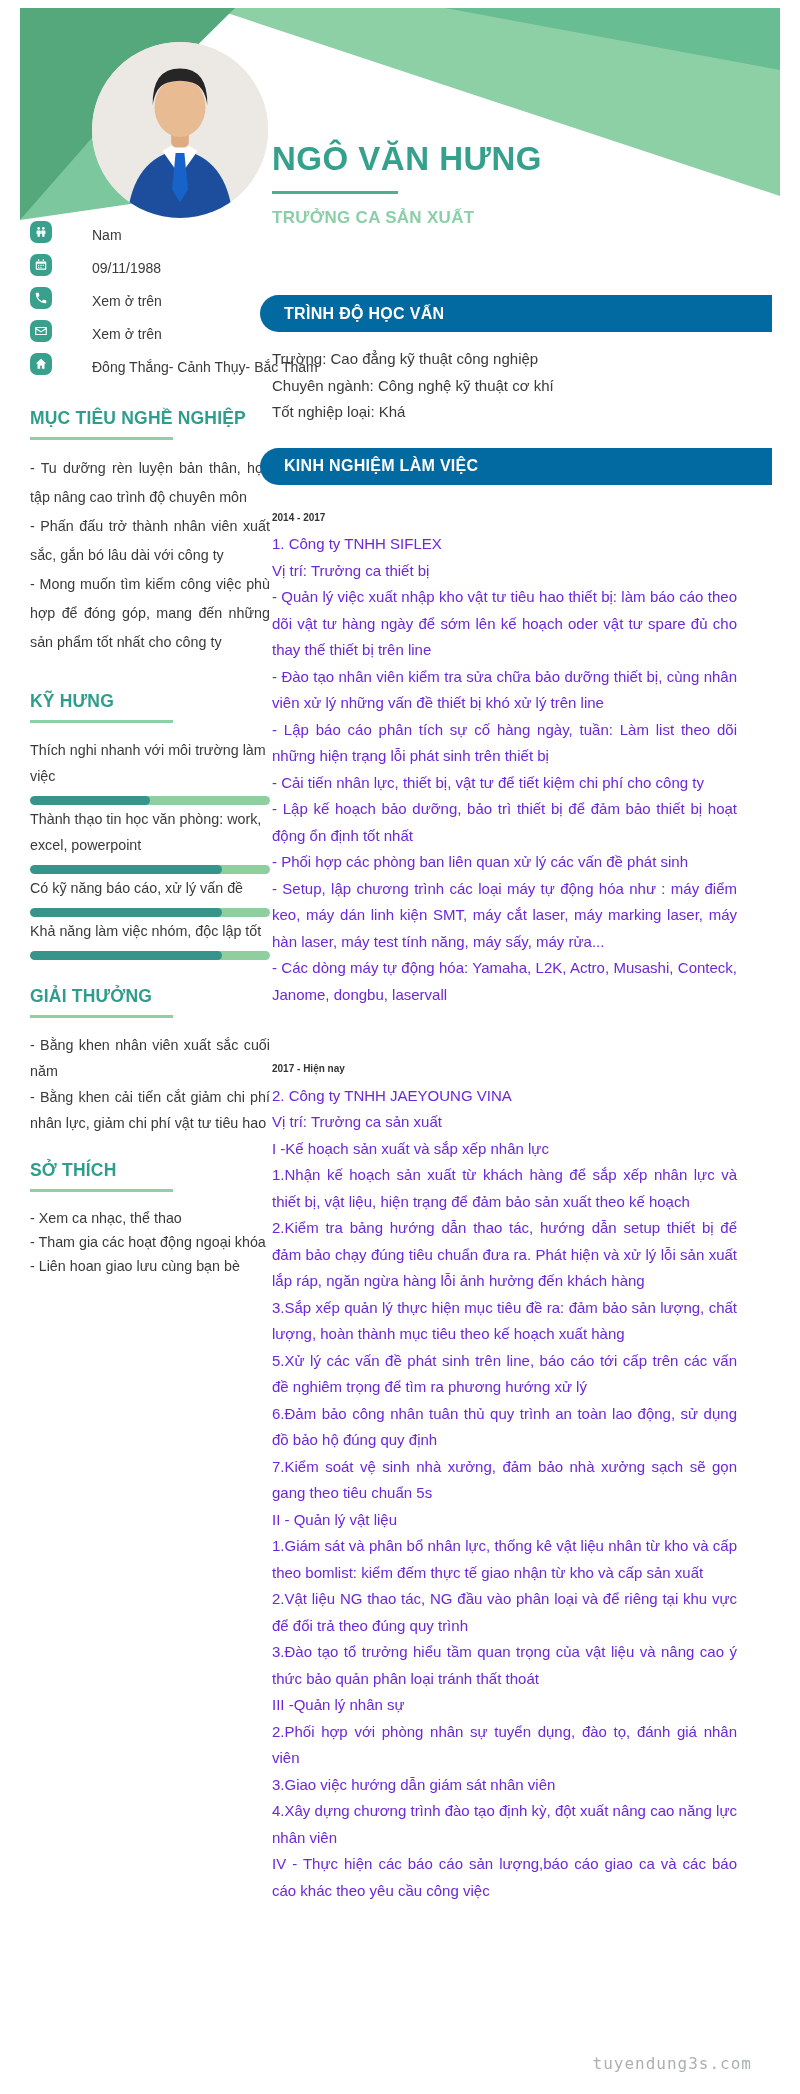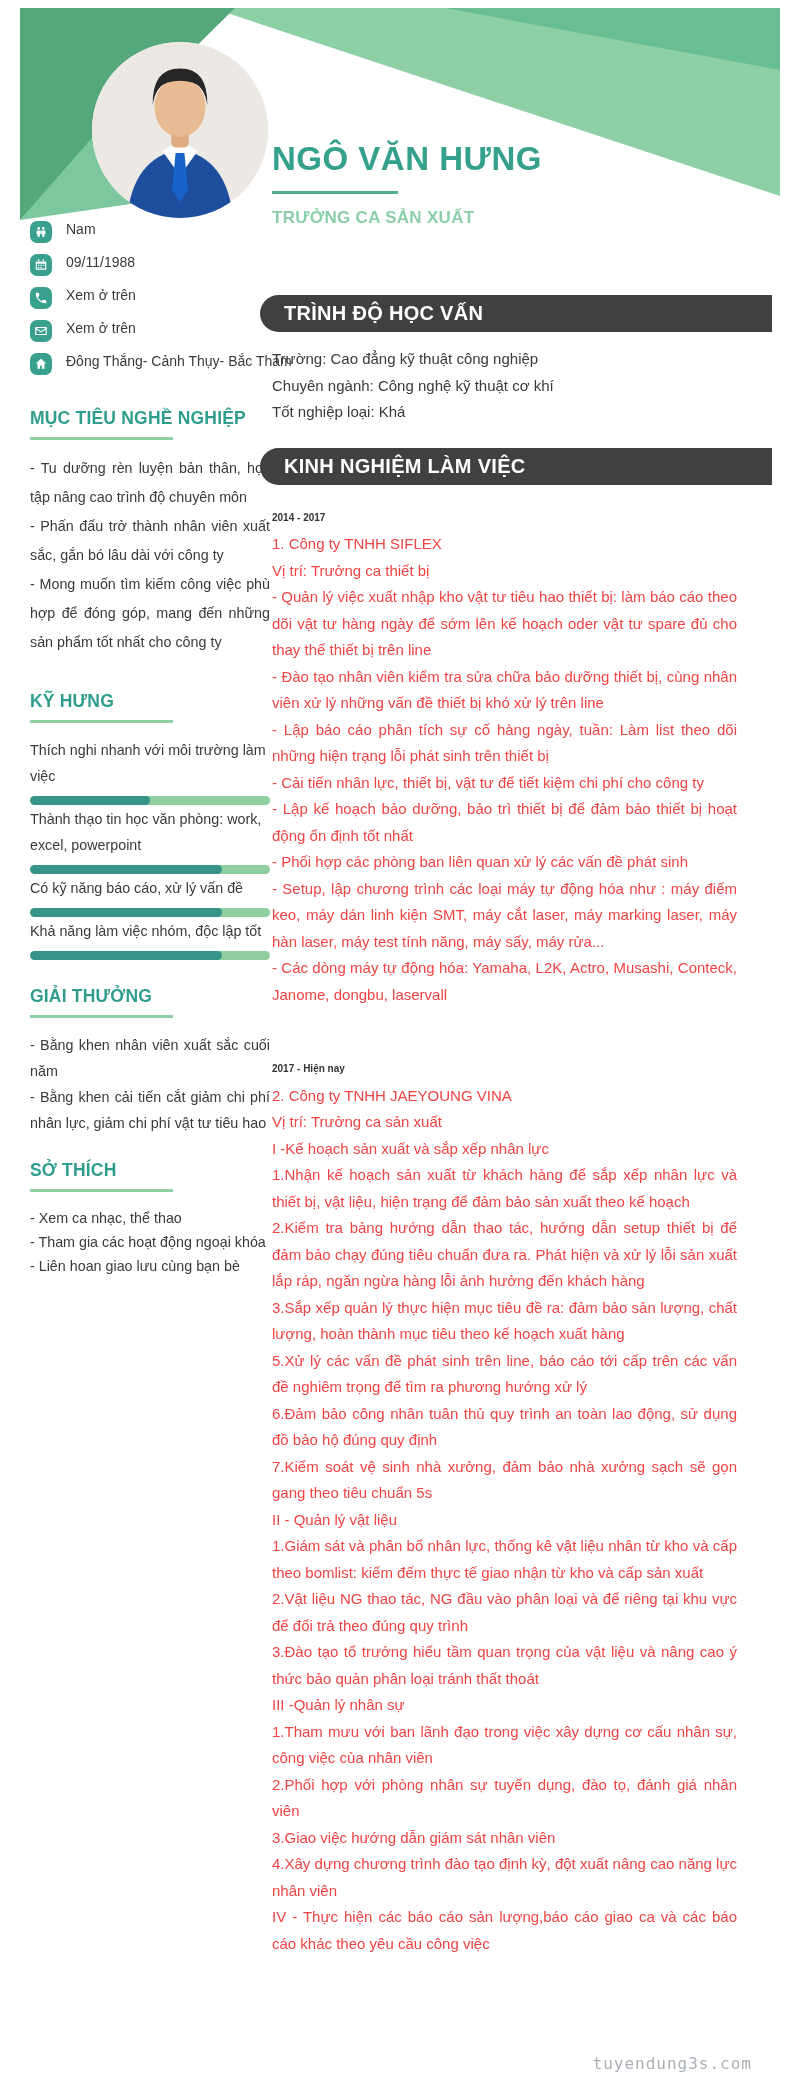--- a/index.html
+++ b/index.html
@@ -6,21 +6,21 @@
   .page{position:relative;width:800px;height:2094px;background:#fff;overflow:hidden;
         font-family:"Liberation Sans",sans-serif;color:#3a3a3a;}
   
   .decor{position:absolute;left:20px;top:8px;width:760px;height:232px;}
   
   .photo{position:absolute;left:92px;top:42px;width:176px;height:176px;border-radius:50%;
          overflow:hidden;background:#ece9e4;z-index:3;}
   .photo svg{display:block;width:100%;height:100%;}
   
   .contact{position:absolute;left:30px;top:221px;width:245px;z-index:4;}
-  .contact-row{display:flex;align-items:flex-start;margin-bottom:11px;}
+  .contact-row{display:flex;align-items:flex-end;margin-bottom:11px;gap:26px;}
   .cicon{width:22px;height:22px;border-radius:7px;background:#38a08d;display:flex;
          align-items:center;justify-content:center;margin-right:14px;flex:none;}
   .cicon svg{width:14px;height:14px;}
   .clabel{font-size:14px;color:#3a3a3a;white-space:nowrap;}
   
   .sidebar{position:absolute;left:30px;top:408px;width:240px;}
   .side-h{font-size:17.5px;font-weight:bold;color:#2f9d8c;letter-spacing:.2px;}
   .side-underline{width:143px;height:3px;background:#8dd0a6;margin:8px 0 14px;}
   .side-item{font-size:14.3px;line-height:29px;color:#3a3a3a;text-align:justify;}
   .sec-skills{margin-top:34px;}
@@ -31,30 +31,30 @@
   .sec-awards{margin-top:26px;}
   .sec-awards .side-item{line-height:26px;}
   .sec-hobbies{margin-top:24px;}
   .sec-hobbies .side-item{line-height:24px;text-align:left;}
   
   .main{position:absolute;left:260px;top:140px;width:512px;}
   .indent{padding-left:12px;}
   .name{font-size:33px;font-weight:bold;color:#35a18c;letter-spacing:.5px;}
   .name-underline{margin:13px 0 0 12px;width:126px;height:3px;background:#4fae91;}
   .jobtitle{margin-top:14px;font-size:17px;font-weight:bold;color:#8bcfa9;letter-spacing:.3px;}
-  .section-bar{margin-top:67px;height:37px;background:#404040;border-radius:19px 0 0 19px;
+  .section-bar{margin-top:67px;height:37px;background:#0369a1;border-radius:19px 0 0 19px;
                display:flex;align-items:center;padding-left:24px;color:#fff;
-               font-size:20px;font-weight:bold;letter-spacing:.3px;}
+               font-size:16px;font-weight:bold;letter-spacing:.3px;}
   .section-bar.exp{margin-top:22px;}
   .edu-lines{padding:14px 0 0 12px;width:465px;}
   .edu-line{font-size:15px;line-height:26.5px;color:#3a3a3a;}
   .job{padding-left:12px;width:465px;}
   .job-period{font-size:10px;font-weight:bold;color:#333;margin-top:20px;line-height:26.5px;}
   .job2 .job-period{margin-top:48px;}
-  .job-line{font-size:15px;line-height:26.5px;text-align:justify;color:#ef4444;}
+  .job-line{font-size:15px;line-height:26.5px;text-align:justify;color:#6d28d9;}
   
   .watermark{position:absolute;right:48px;top:2054px;font-family:"DejaVu Sans Mono",monospace;
              font-size:16px;color:#aab0b6;letter-spacing:1px;}
 </style>
 </head>
 <body>
 
 <div class="page">
 
   <svg class="decor" viewBox="0 0 760 232" preserveAspectRatio="none">
@@ -238,21 +238,20 @@
           <div class="job-line">2.Kiểm tra bảng hướng dẫn thao tác, hướng dẫn setup thiết bị để đảm bảo chạy đúng tiêu chuẩn đưa ra. Phát hiện và xử lý lỗi sản xuất lắp ráp, ngăn ngừa hàng lỗi ảnh hưởng đến khách hàng</div>
           <div class="job-line">3.Sắp xếp quản lý thực hiện mục tiêu đề ra: đảm bảo sản lượng, chất lượng, hoàn thành mục tiêu theo kế hoạch xuất hàng</div>
           <div class="job-line">5.Xử lý các vấn đề phát sinh trên line, báo cáo tới cấp trên các vấn đề nghiêm trọng để tìm ra phương hướng xử lý</div>
           <div class="job-line">6.Đảm bảo công nhân tuân thủ quy trình an toàn lao động, sử dụng đồ bảo hộ đúng quy định</div>
           <div class="job-line">7.Kiểm soát vệ sinh nhà xưởng, đảm bảo nhà xưởng sạch sẽ gọn gang theo tiêu chuẩn 5s</div>
           <div class="job-line">II - Quản lý vật liệu</div>
           <div class="job-line">1.Giám sát và phân bổ nhân lực, thống kê vật liệu nhân từ kho và cấp theo bomlist: kiểm đếm thực tế giao nhận từ kho và cấp sản xuất</div>
           <div class="job-line">2.Vật liệu NG thao tác, NG đầu vào phân loại và để riêng tại khu vực để đổi trả theo đúng quy trình</div>
           <div class="job-line">3.Đào tạo tổ trưởng hiểu tầm quan trọng của vật liệu và nâng cao ý thức bảo quản phân loại tránh thất thoát</div>
           <div class="job-line">III -Quản lý nhân sự</div>
-          <div class="job-line">1.Tham mưu với ban lãnh đạo trong việc xây dựng cơ cấu nhân sự, công việc của nhân viên</div>
           <div class="job-line">2.Phối hợp với phòng nhân sự tuyển dụng, đào tọ, đánh giá nhân viên</div>
           <div class="job-line">3.Giao việc hướng dẫn giám sát nhân viên</div>
           <div class="job-line">4.Xây dựng chương trình đào tạo định kỳ, đột xuất nâng cao năng lực nhân viên</div>
           <div class="job-line">IV - Thực hiện các báo cáo sản lượng,báo cáo giao ca và các báo cáo khác theo yêu cầu công việc</div>
         </div>
     </div>
 
   </div>
 
   <div class="watermark">tuyendung3s.com</div>

